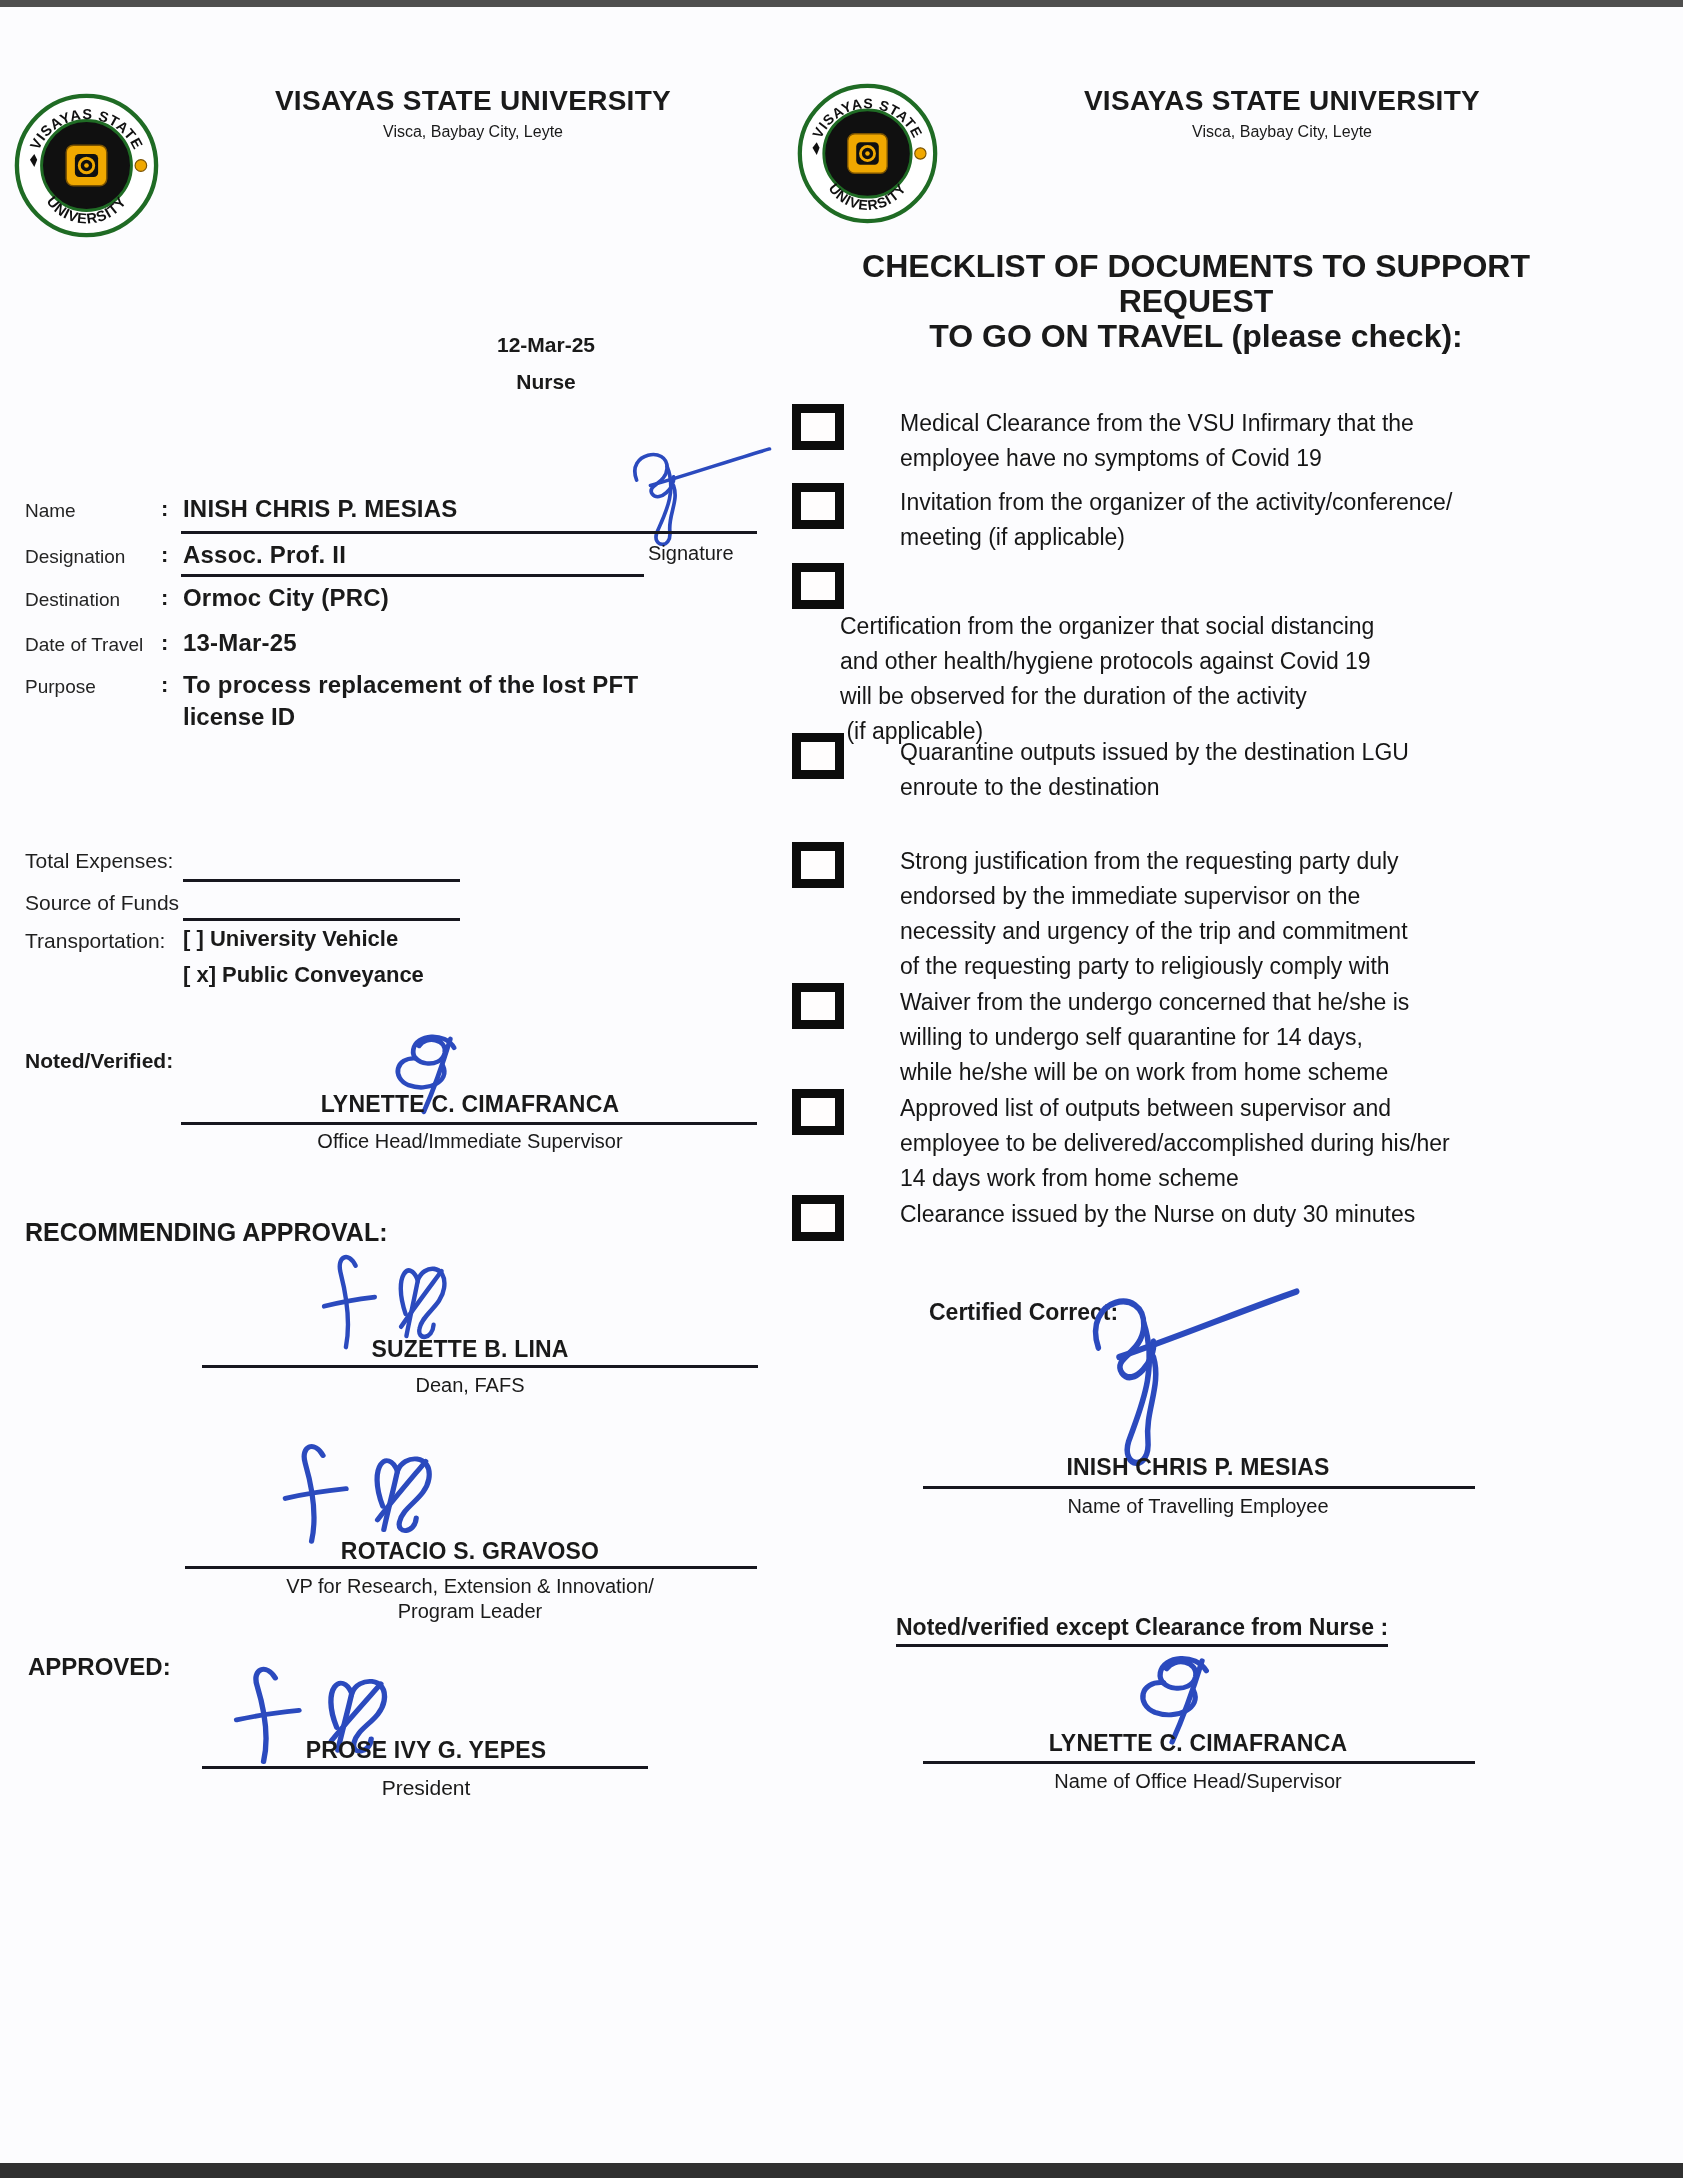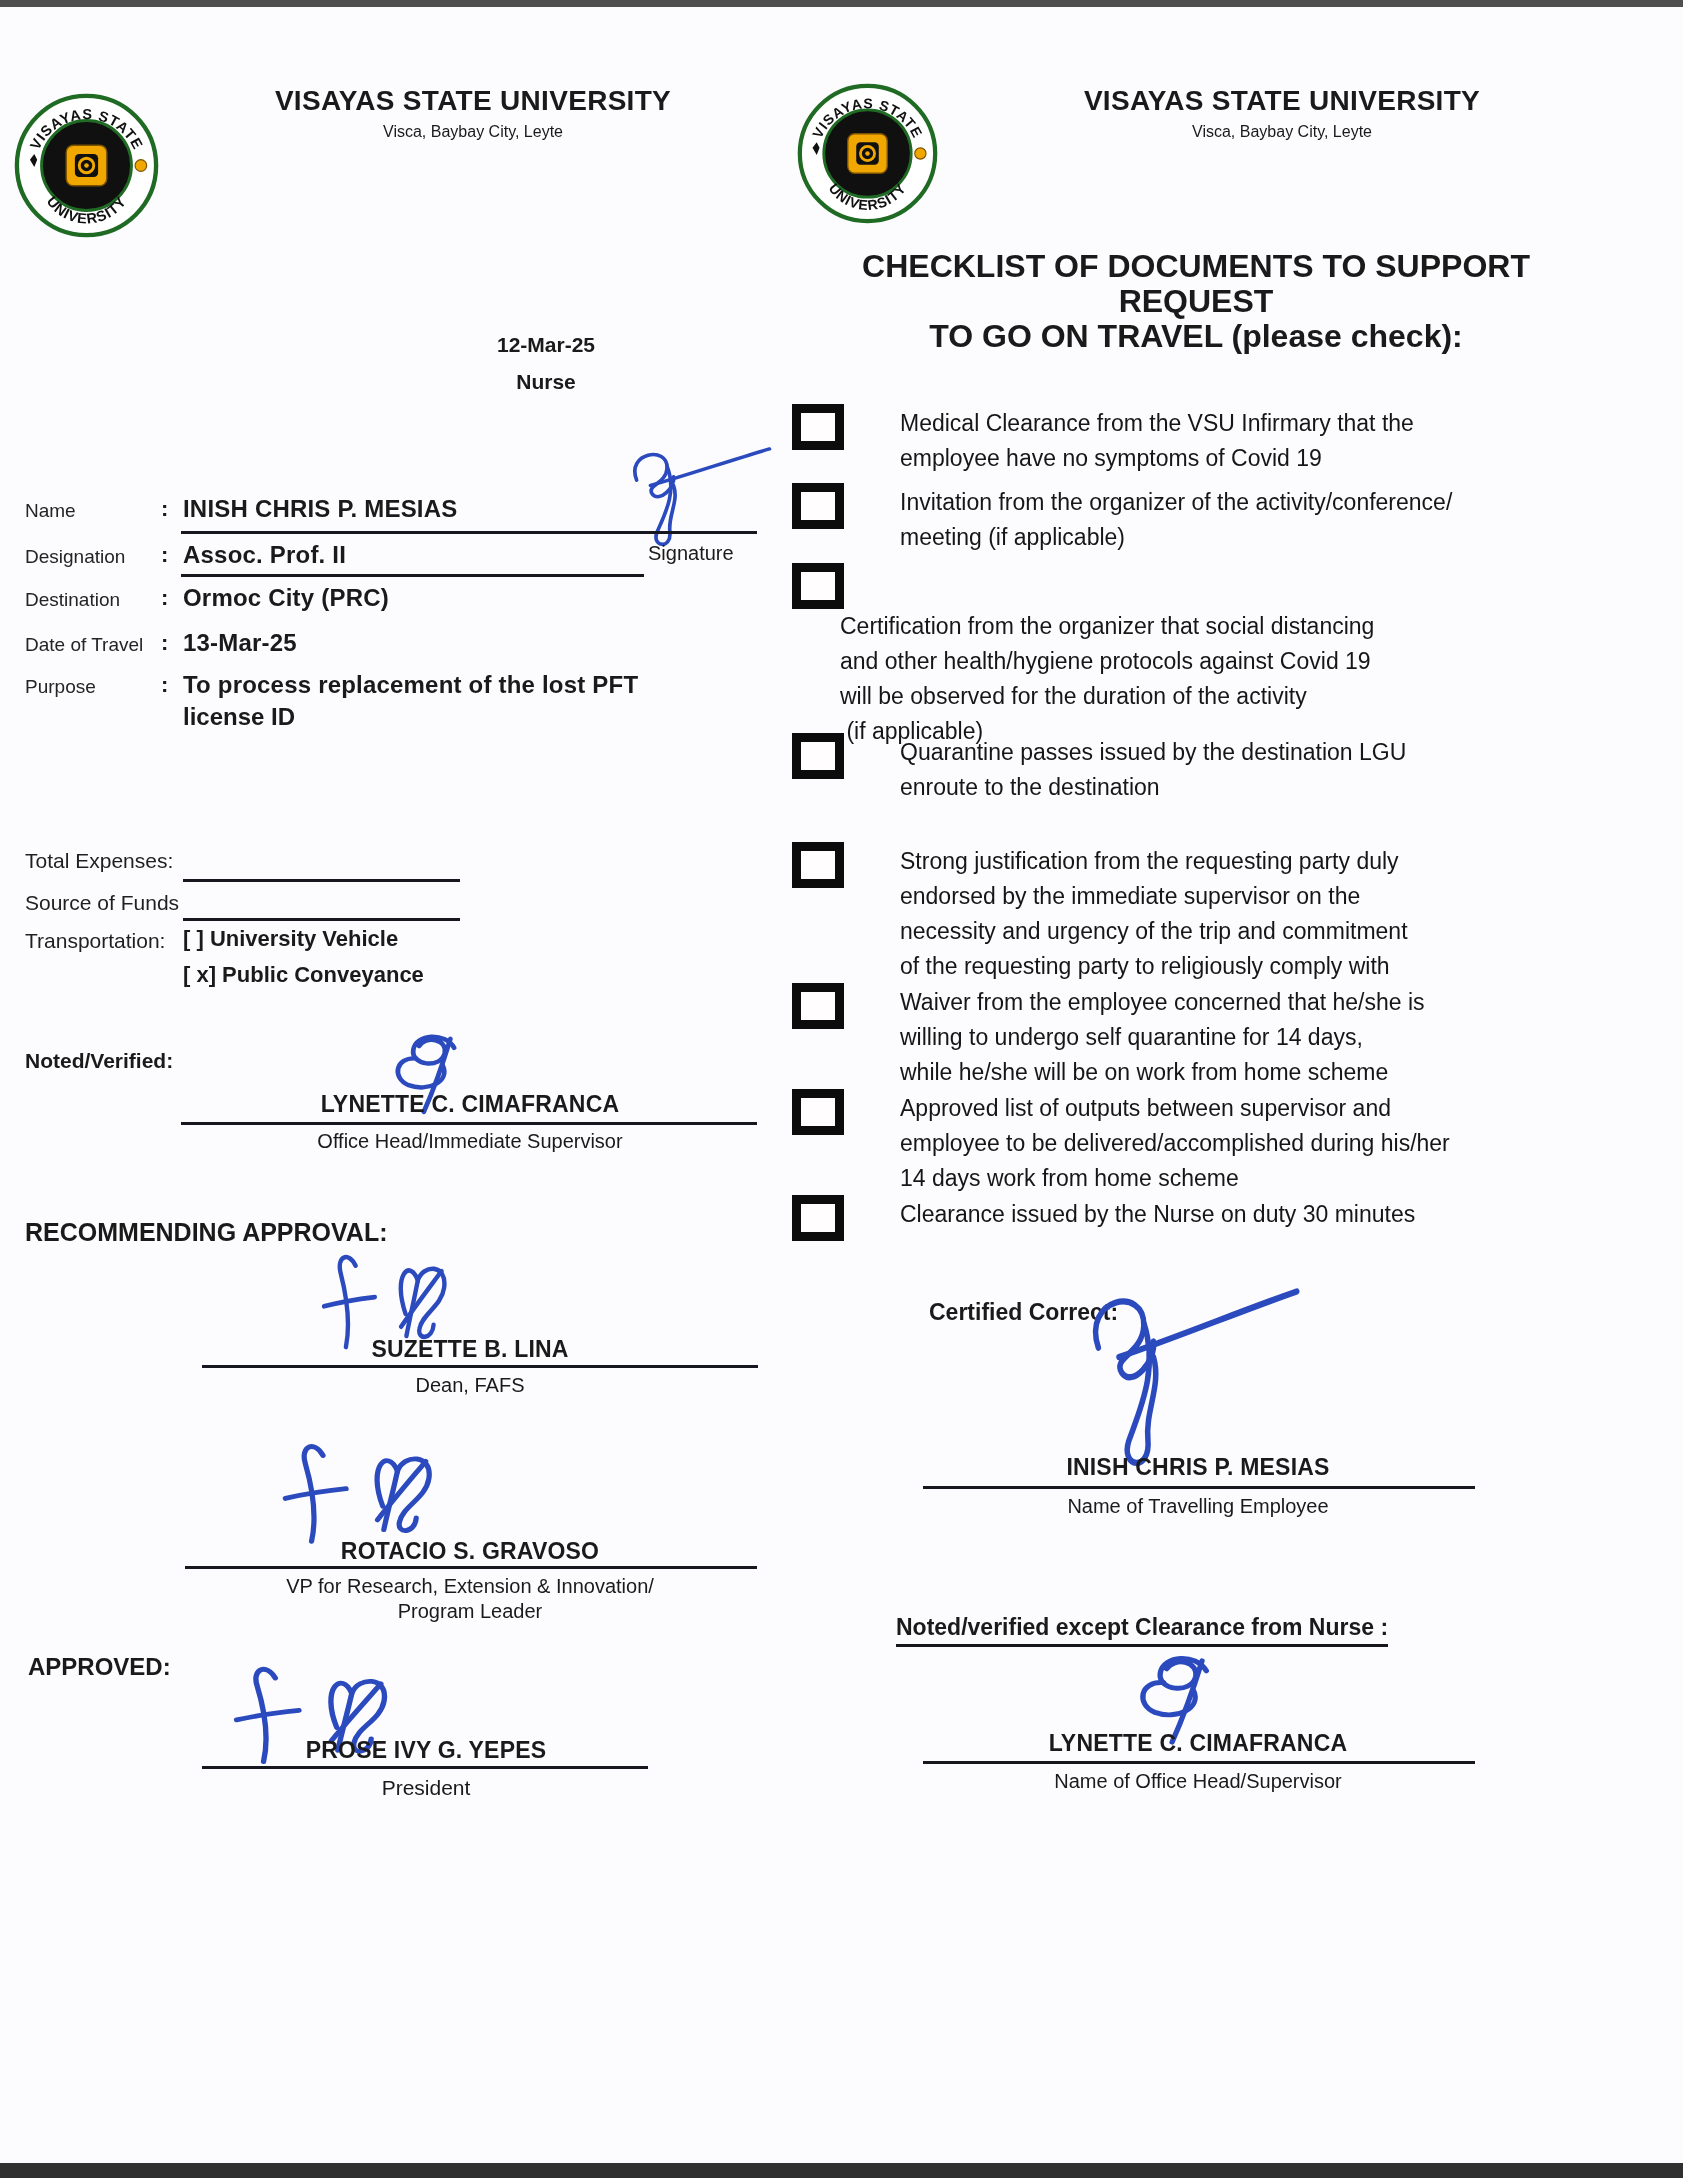--- a/index.html
+++ b/index.html
@@ -232,40 +232,40 @@
       <div class="line">Certification from the organizer that social distancing</div>
       <div class="line">and other health/hygiene protocols against Covid 19</div>
       <div class="line">will be observed for the duration of the activity</div>
       <div class="line"> (if applicable)</div>
     </div>
   </div>
 
   <div class="chk-item" style="top:735px;">
     <div class="cb"></div>
     <div class="chk-lines">
-      <div class="line">Quarantine passes issued by the destination LGU</div>
+      <div class="line">Quarantine outputs issued by the destination LGU</div>
       <div class="line"></div>
       <div class="line">enroute to the destination</div>
     </div>
   </div>
 
   <div class="chk-item" style="top:844px;">
     <div class="cb"></div>
     <div class="chk-lines">
       <div class="line">Strong justification from the requesting party duly</div>
       <div class="line">endorsed by the immediate supervisor on the</div>
       <div class="line">necessity and urgency of the trip and commitment</div>
       <div class="line">of the requesting party to religiously comply with</div>
     </div>
   </div>
 
   <div class="chk-item" style="top:985px;">
     <div class="cb"></div>
     <div class="chk-lines">
-      <div class="line">Waiver from the employee concerned that he/she is</div>
+      <div class="line">Waiver from the undergo concerned that he/she is</div>
       <div class="line">willing to undergo self quarantine for 14 days,</div>
       <div class="line">while he/she will be on work from home scheme</div>
     </div>
   </div>
 
   <div class="chk-item" style="top:1091px;">
     <div class="cb"></div>
     <div class="chk-lines">
       <div class="line">Approved list of outputs between supervisor and</div>
       <div class="line">employee to be delivered/accomplished during his/her</div>

